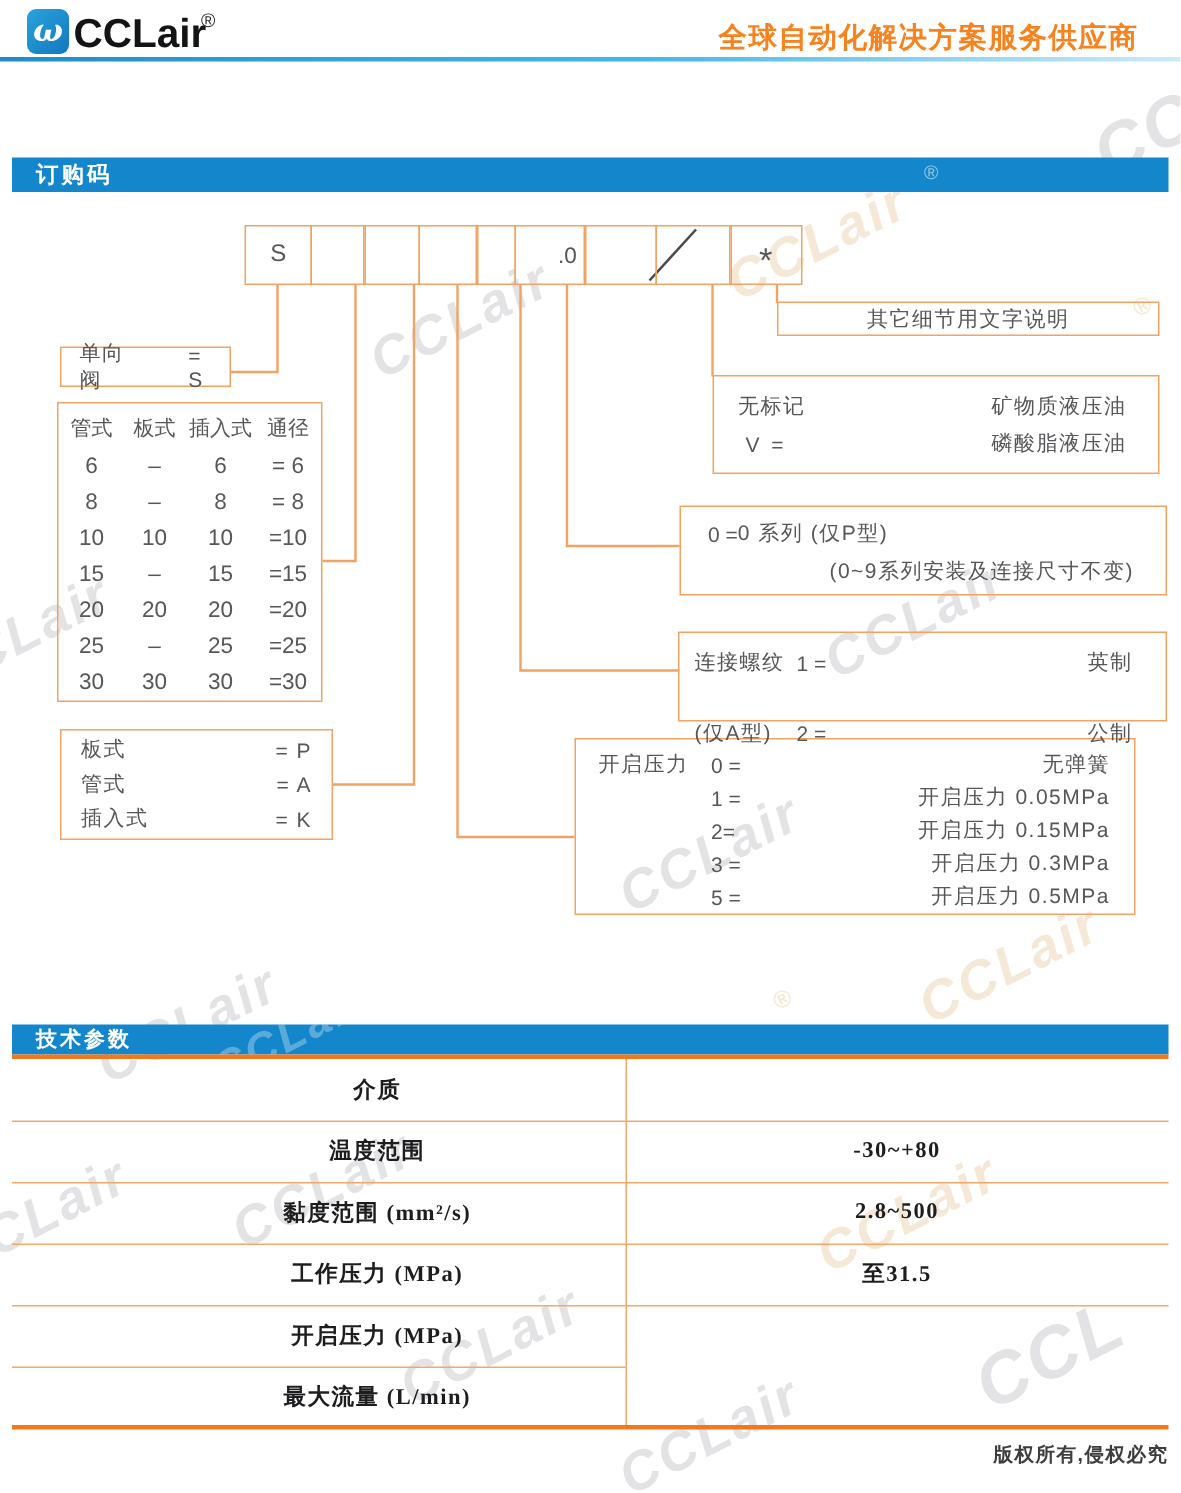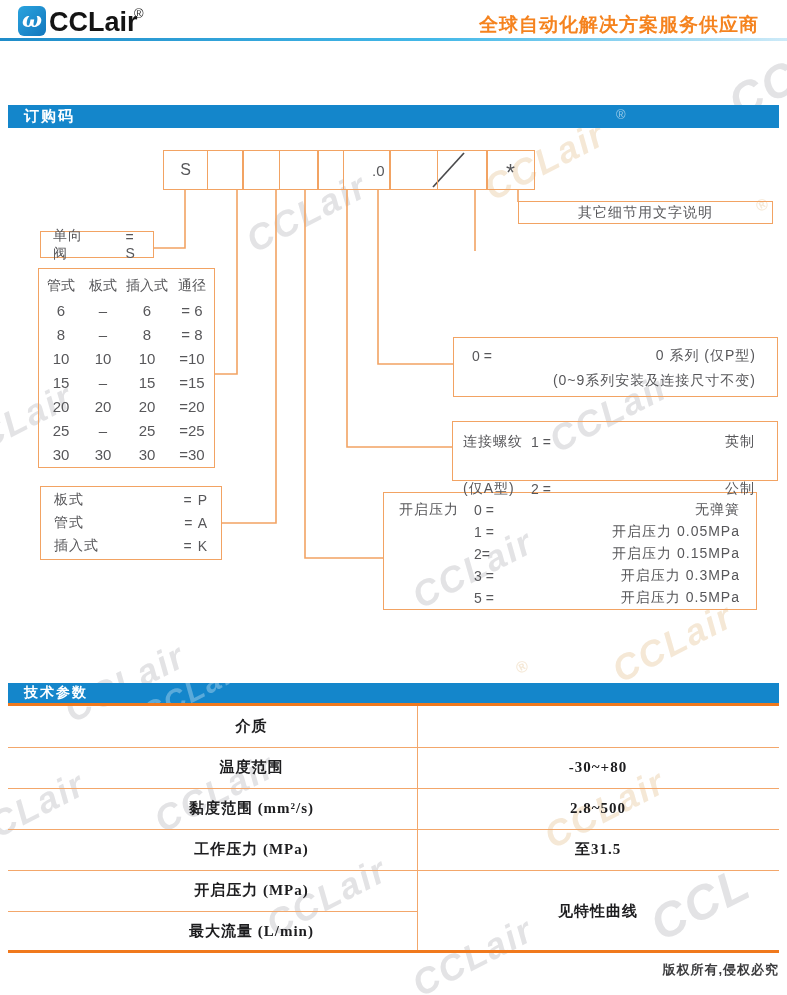--- a/index.html
+++ b/index.html
@@ -61,21 +61,21 @@
   .pval{flex:1;text-align:right;padding-right:16px;}
   #thread-box{left:452px;top:421px;width:326px;height:60px;display:flex;flex-direction:column;
               justify-content:center;}
   .throw{display:flex;align-items:center;height:26px;margin-top:29px;}
   .thlabel{width:78px;padding-left:10px;box-sizing:border-box;}
   .thkey{width:46px;letter-spacing:0;}
   .thval{flex:1;text-align:right;padding-right:22px;}
   #series-box{left:453px;top:337px;width:325px;height:60px;padding-top:5px;}
   .serow1{display:flex;height:25px;align-items:center;}
   .skey{padding-left:18px;letter-spacing:0;}
-  .sval{flex:1;text-align:right;padding-right:21px;}
+  .sval{flex:1;padding-right:21px;}
   .serow2{height:25px;line-height:25px;text-align:right;padding-right:21px;}
   #fluid-box{left:475px;top:250px;width:298px;height:66px;padding-top:7px;}
   .frow{display:flex;height:25px;align-items:center;}
   .fkey{padding-left:16px;}
   .fkey.v{padding-left:21px;letter-spacing:2px;}
   .fval{flex:1;text-align:right;padding-right:21px;}
   #other-box{left:518px;top:201px;width:255px;height:23px;display:flex;align-items:center;
              justify-content:center;}
   
   .tech{position:absolute;left:8px;top:706px;width:771px;height:246px;z-index:2;
@@ -267,20 +267,30 @@
   </div>
 
   <div class="obox" id="series-box">
     <div class="serow1">
       <span class="skey">0 =</span>
       <span class="sval">0 系列 (仅P型)</span>
     </div>
     <div class="serow2">(0~9系列安装及连接尺寸不变)</div>
   </div>
 
+  <div class="obox" id="fluid-box">
+    <div class="frow">
+      <span class="fkey">无标记</span>
+      <span class="fval">矿物质液压油</span>
+    </div>
+    <div class="frow">
+      <span class="fkey v">V =</span>
+      <span class="fval">磷酸脂液压油</span>
+    </div>
+  </div>
 
   <div class="obox" id="other-box">
     <span>其它细节用文字说明</span>
   </div>
 
   <div class="bluebar" id="bar2">
     <span>技术参数</span>
     <span class="bar-wm">CCLair</span>
   </div>
   <div class="bar2-underline"></div>
@@ -302,21 +312,20 @@
       <div class="tval">至31.5</div>
     </div>
     <div class="trow">
       <div class="tlabel">开启压力 (MPa)</div>
       <div class="tval"></div>
     </div>
     <div class="trow">
       <div class="tlabel">最大流量 (L/min)</div>
       <div class="tval"></div>
     </div>
-    <div class="merged">见特性曲线</div>
     <div class="hsep" style="top:41px;"></div>
     <div class="hsep" style="top:82px;"></div>
     <div class="hsep" style="top:123px;"></div>
     <div class="hsep" style="top:164px;"></div>
     <div class="hsep half" style="top:205px;"></div>
     <div class="vsep"></div>
   </div>
   <div class="tech-bottom"></div>
 
   <div class="copyright">版权所有,侵权必究</div>

